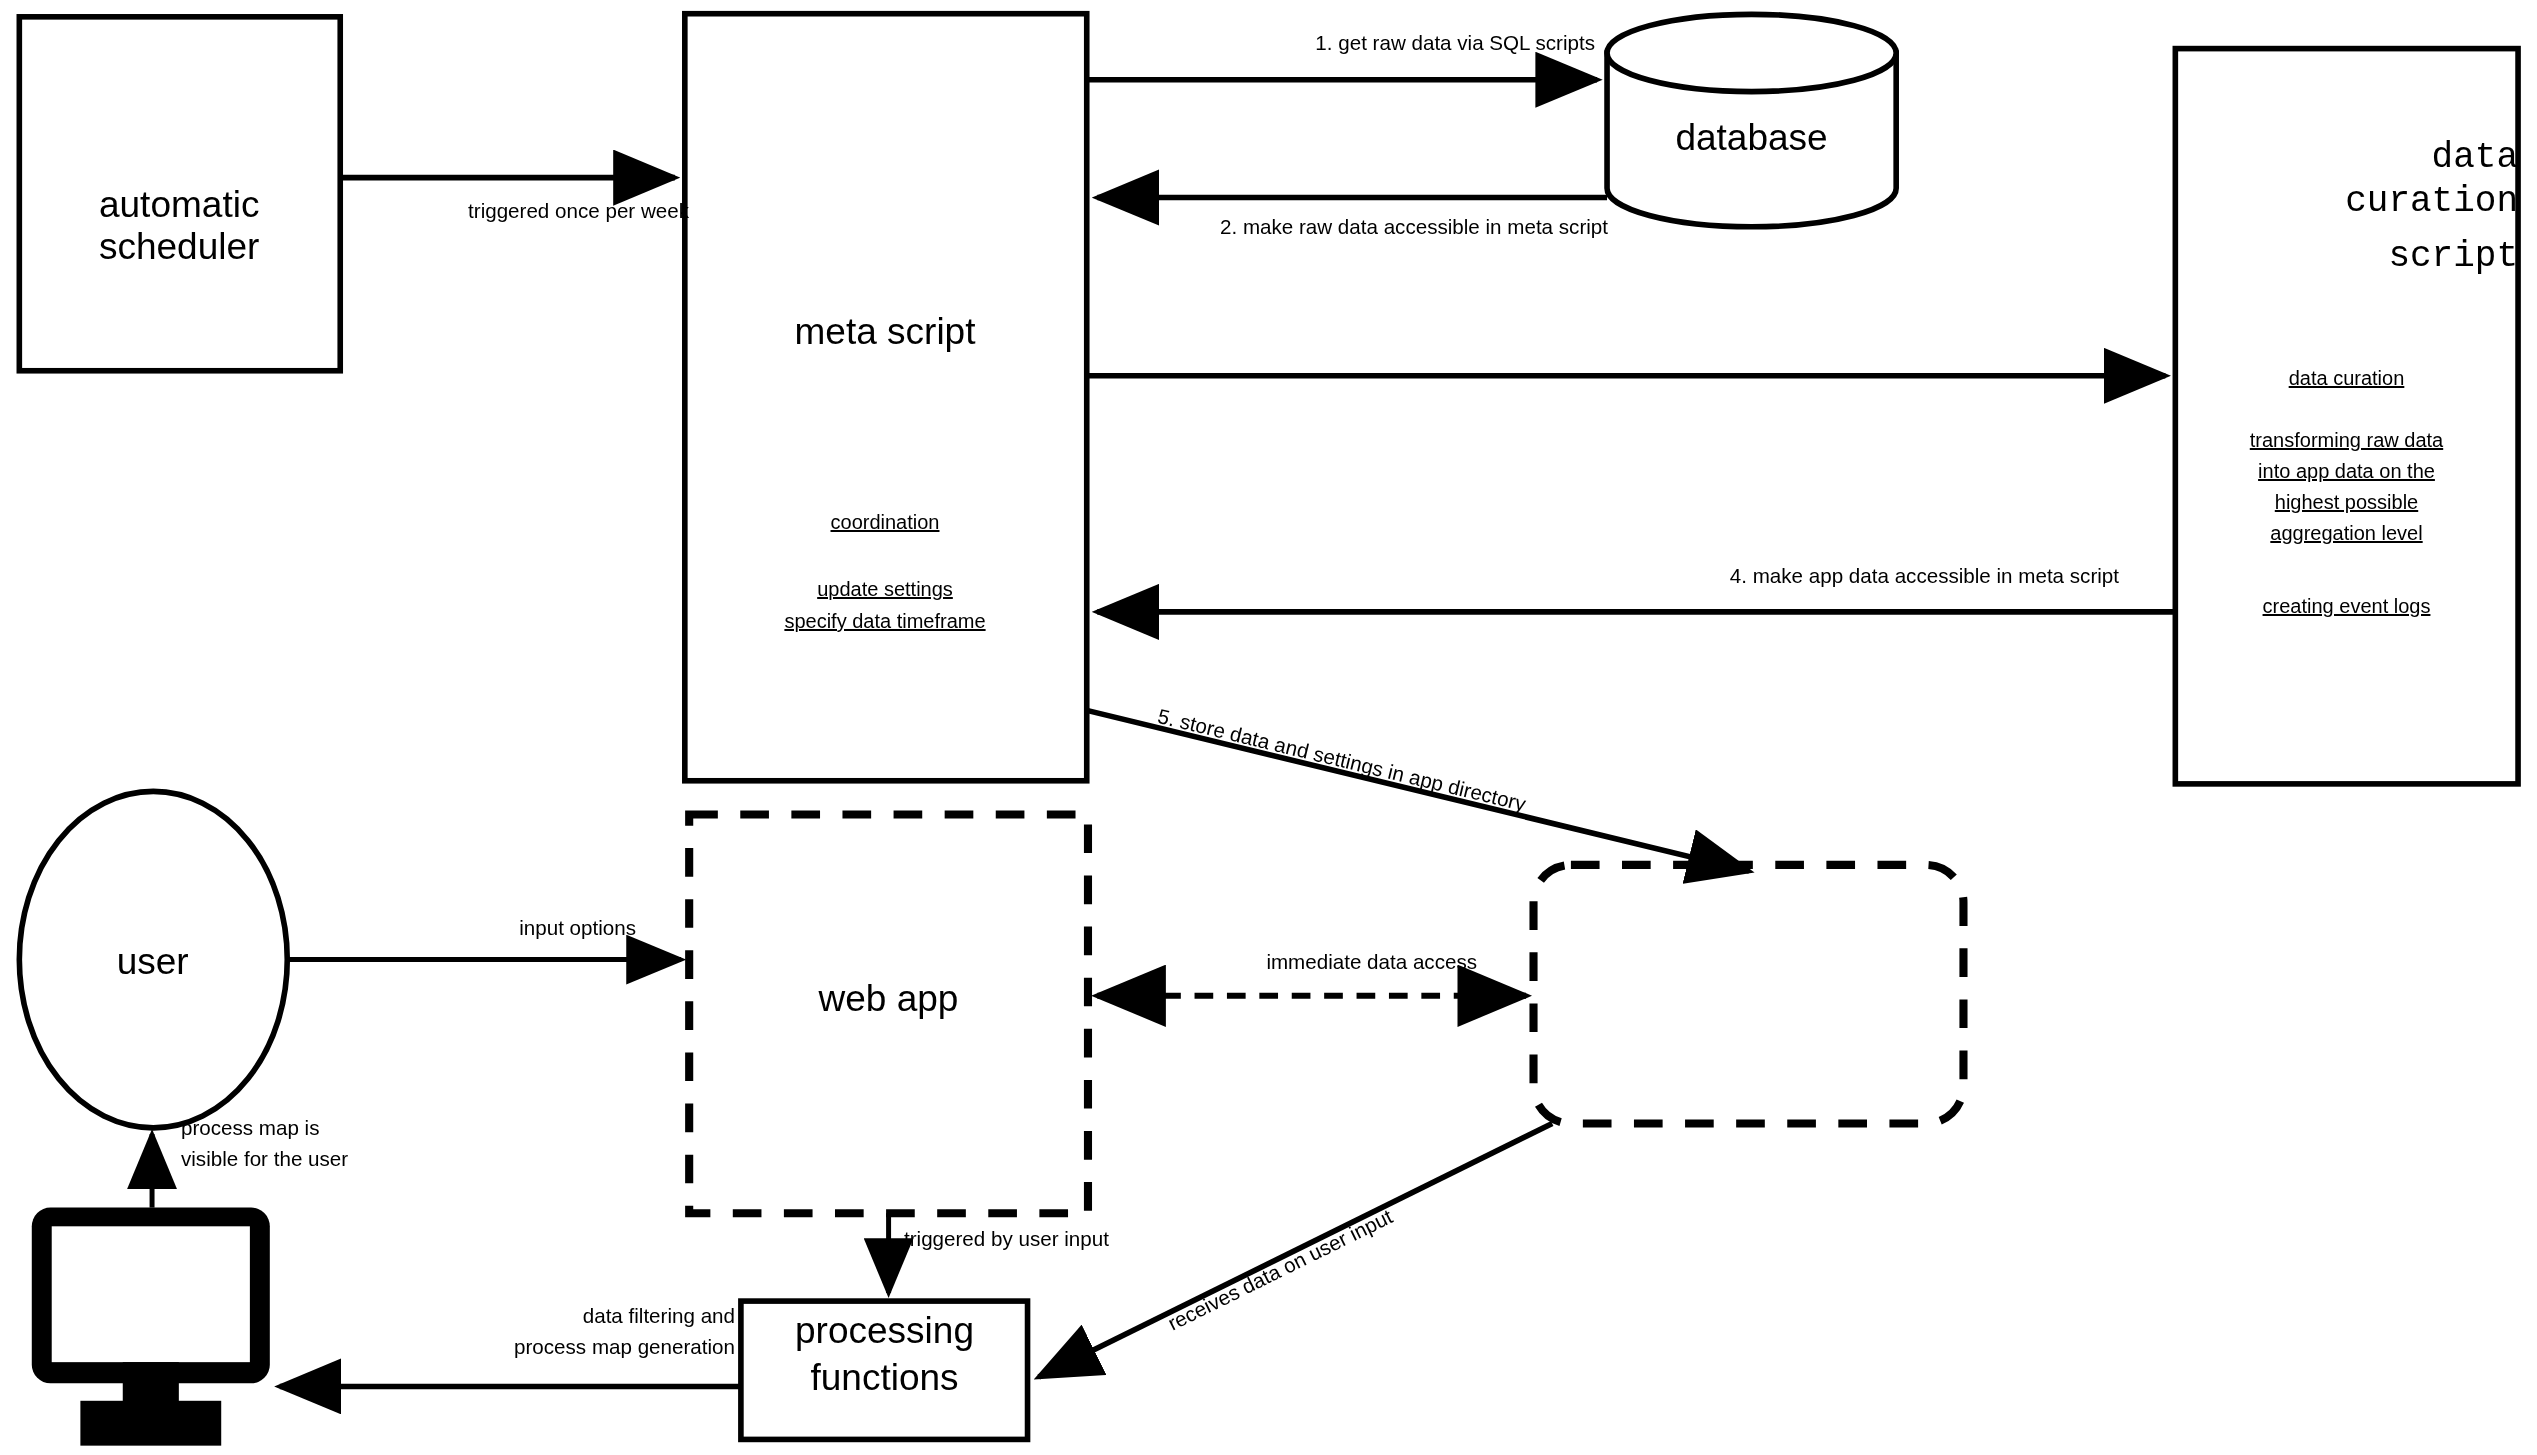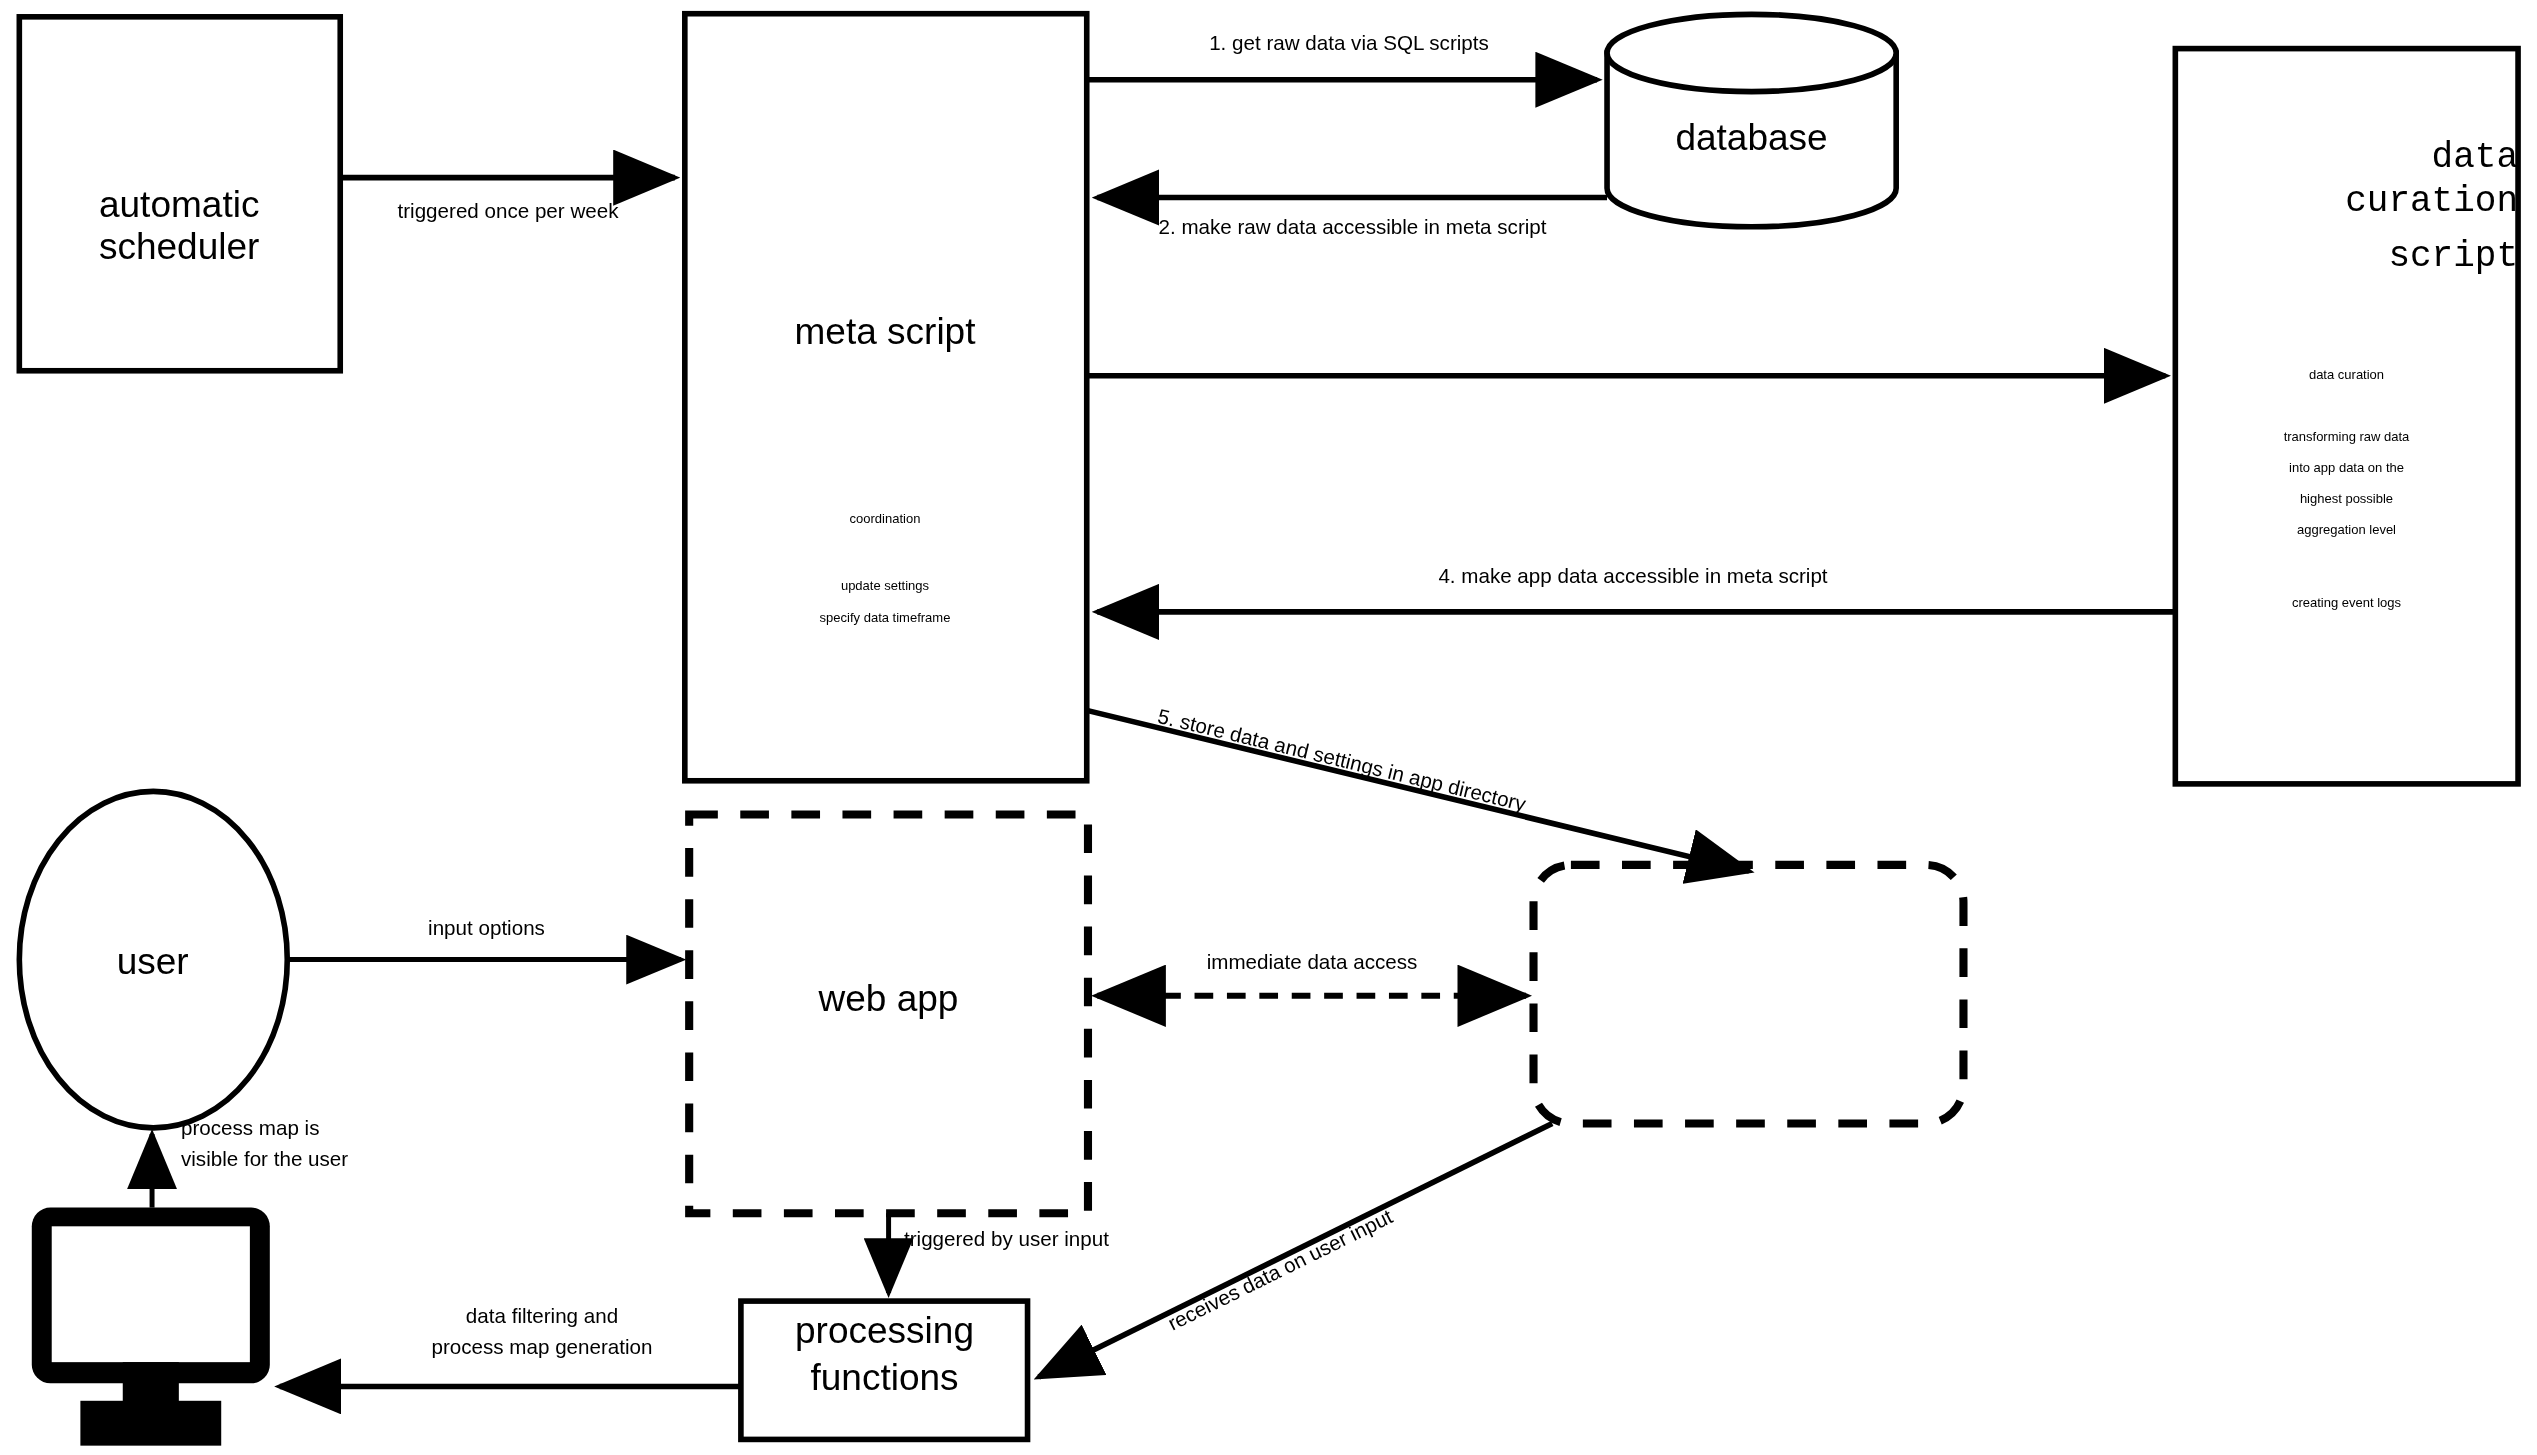--- a/index.html
+++ b/index.html
@@ -68,26 +68,27 @@
   .title-xl {
     font-size: 37px;
     text-align: center;
   }
   .title-lg {
     font-size: 36px;
     text-align: right;
     font-family: Liberation Mono, monospace;
   }
   .sub-md {
-    font-size: 13px;
+    font-size: 20px;
     text-align: center;
+    text-decoration: underline;
   }
   .edge-lbl {
     font-size: 20.6px;
-    text-align: center;
+    text-align: right;
   }
   .centerbox {
     position: absolute;
     display: flex;
     flex-direction: column;
     align-items: center;
     justify-content: flex-end;
     text-align: center;
   }
   .rot-lbl {

